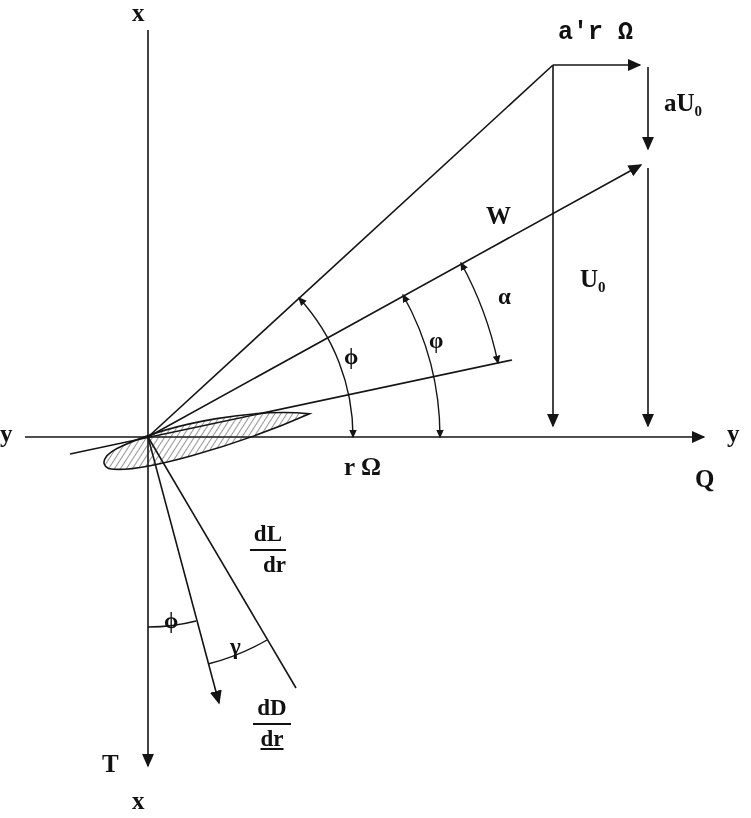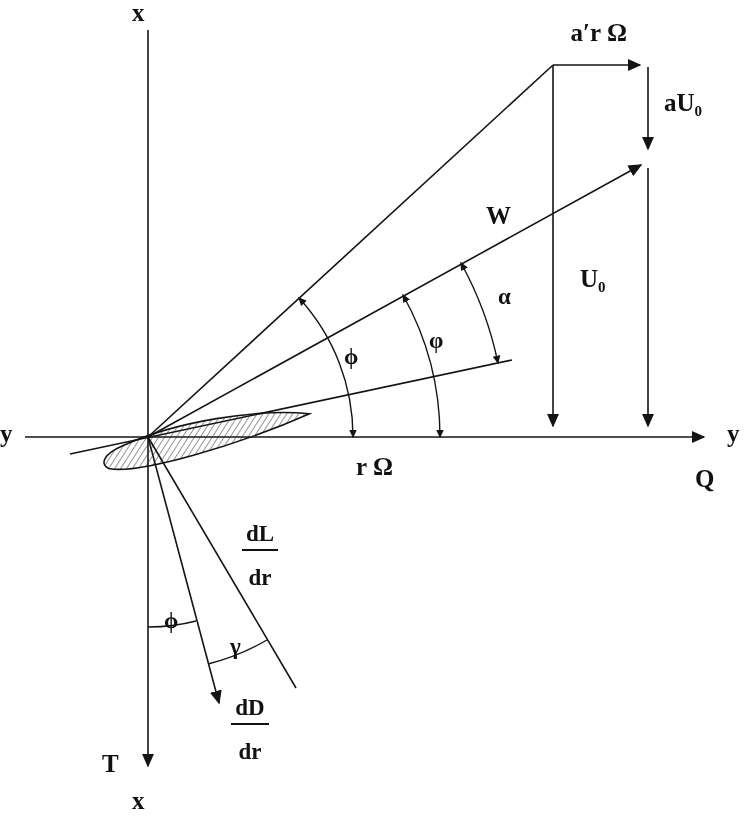--- a/index.html
+++ b/index.html
@@ -28,21 +28,21 @@
     font-weight:bold;
     color:#111;
     font-size:23px;
     line-height:1.15;
   }
   .frac .num{
     display:inline-block;
     border-bottom:2px solid #111;
     padding:0 4px 2px 4px;
   }
-  .frac .den{display:block;padding-top:14px;}
+  .frac .den{display:block;padding-top:1px;}
 </style>
 </head>
 <body>
 
 <div id="figure">
 
   <svg width="751" height="818" viewBox="0 0 751 818">
     <defs>
       <marker id="arr" viewBox="0 0 10 10" refX="8.5" refY="5" markerWidth="9" markerHeight="9" orient="auto-start-reverse">
         <path d="M0 0.8 L9.5 5 L0 9.2 Z" fill="#141414"></path>
@@ -84,35 +84,35 @@
     </g>
   </svg>
 
   <div class="lbl" style="left:132px;top:0px;">x</div>
   <div class="lbl" style="left:132px;top:788px;">x</div>
   <div class="lbl" style="left:0px;top:421px;">y</div>
   <div class="lbl" style="left:727px;top:421px;">y</div>
   <div class="lbl" style="left:695px;top:466px;">Q</div>
   <div class="lbl" style="left:102px;top:751px;">T</div>
 
-  <div class="lbl" style="left:532px;top:20px;width:95px;text-align:right;">a′r Ω</div>
+  <div class="lbl" style="left:558px;top:20px;width:95px;text-align:left;font-family:Liberation Mono, monospace;">a′r Ω</div>
   <div class="lbl" style="left:664px;top:90px;font-family:Liberation Serif, serif;">aU₀</div>
   <div class="lbl" style="left:486px;top:203px;">W</div>
   <div class="lbl" style="left:580px;top:266px;">U₀</div>
-  <div class="lbl" style="left:356px;top:454px;">r Ω</div>
+  <div class="lbl" style="left:344px;top:454px;">r Ω</div>
 
   <div class="lbl greek" style="left:498px;top:285px;">α</div>
   <div class="lbl greek" style="left:429px;top:329px;">φ</div>
   <div class="lbl greek" style="left:344px;top:345px;">ϕ</div>
   <div class="lbl greek" style="left:164px;top:609px;">ϕ</div>
   <div class="lbl greek" style="left:230px;top:635px;">γ</div>
 
-  <div class="frac" style="left:234px;top:521px;">
+  <div class="frac" style="left:234px;top:521px;text-align:right;">
     <span class="num">dL</span>
     <span class="den">dr</span>
   </div>
 
-  <div class="frac" style="left:224px;top:695px;">
+  <div class="frac" style="left:246px;top:695px;text-decoration:underline;">
     <span class="num">dD</span>
     <span class="den">dr</span>
   </div>
 
 </div>
 
 </body></html>

